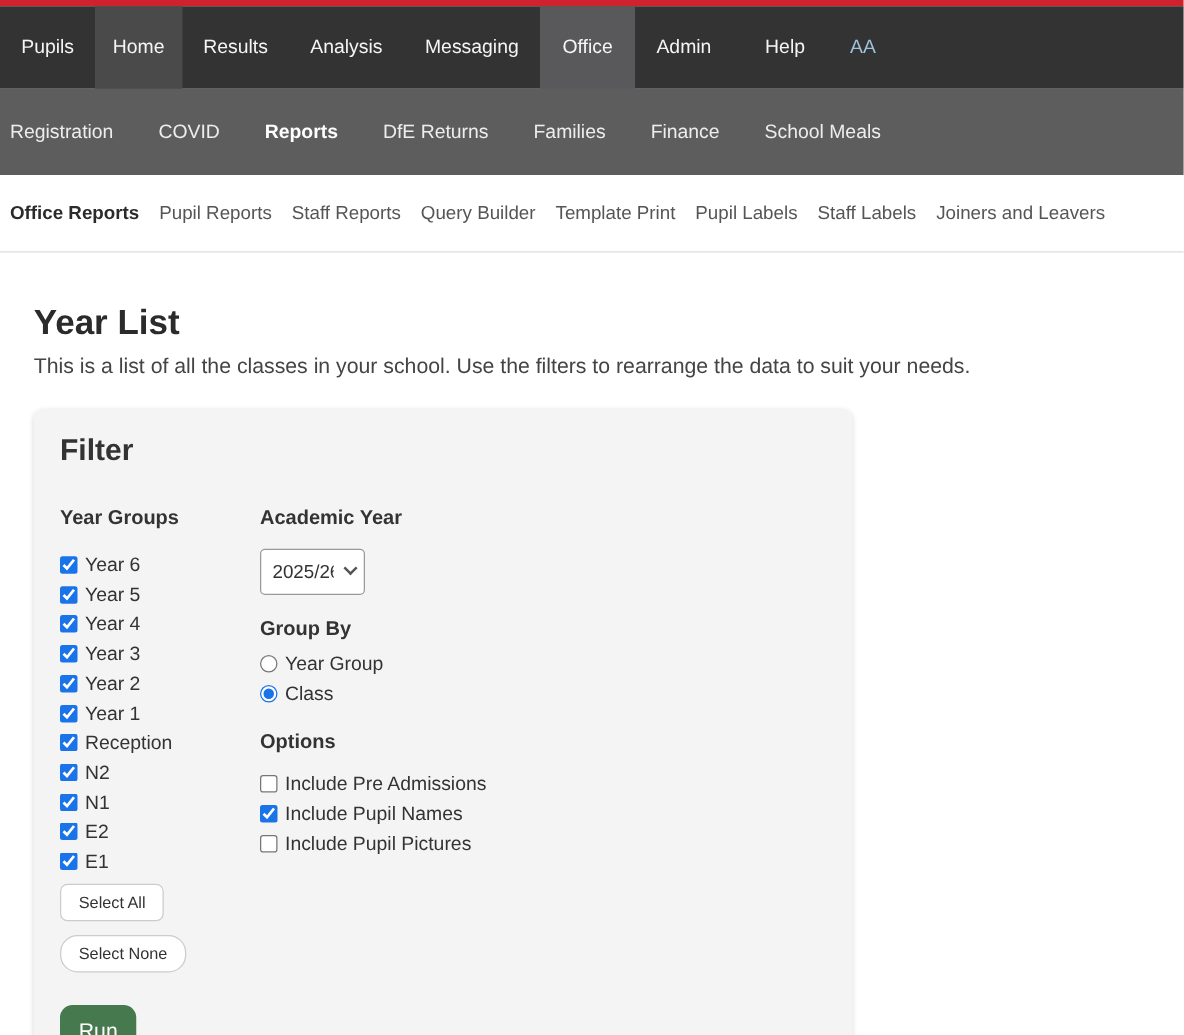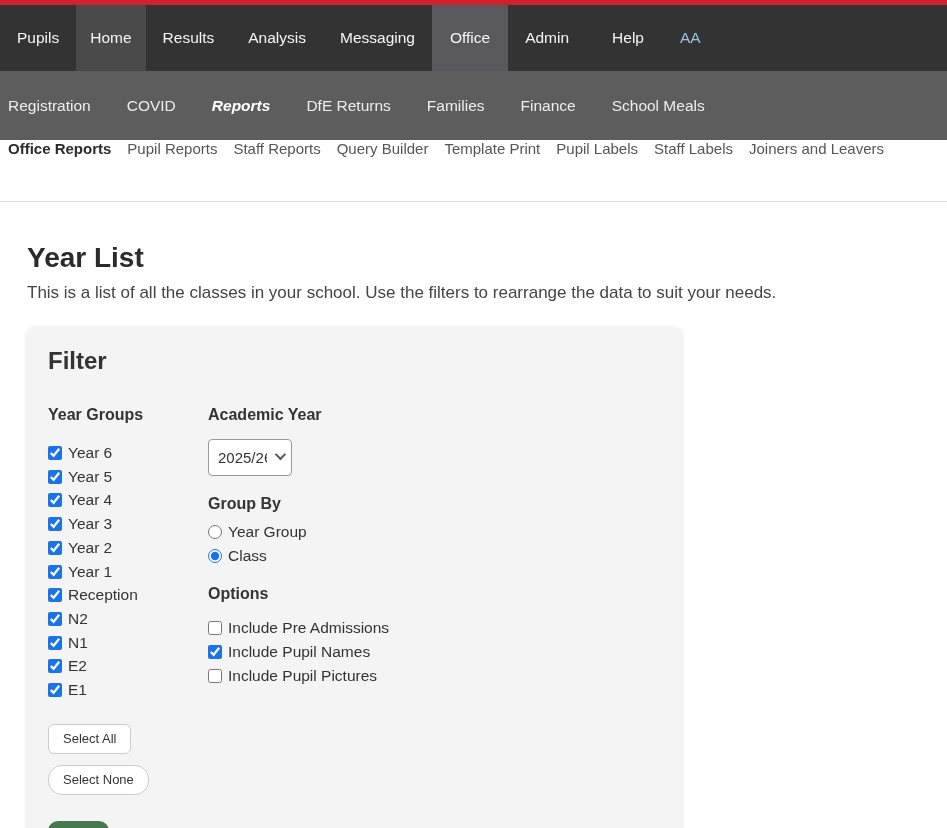--- a/index.html
+++ b/index.html
@@ -15,25 +15,25 @@
                        color:#f5f5f5; font-size:15.5px; cursor:pointer; }
   .mainnav .is-home   { background:#4a4a4a; padding:0 14px; }
   .mainnav .is-active { background:#59595b; padding:4px 18px; }
   .mainnav .is-help   { padding:0 26px; }
   .mainnav .is-user   { padding:16px 10px; color:#9cc3da; }
 
   
   .subnav { height:69px; background:#5d5d5d; display:flex; align-items:center;
             padding-left:8px; gap:36px; }
   .subnav .sub-item { color:#ededed; font-size:15.5px; cursor:pointer; }
-  .subnav .is-active { color:#ffffff; font-weight:bold;font-style:italic; }
+  .subnav .is-active { color:#ffffff; font-weight:bold; }
 
   
   .tabbar { height:62px; background:#ffffff; border-bottom:1px solid #dddddd;
-            display:flex; padding-left:8px; gap:16px; }
+            display:flex; align-items:center; padding-left:8px; gap:16px; }
   .tabbar .tab-item { color:#555555; font-size:15px; cursor:pointer; }
   .tabbar .is-active { color:#2b2b2b; font-weight:bold; }
 
   
   .content { padding:40px 27px 0 27px; }
   .page-title { font-size:28px; font-weight:bold; color:#2b2b2b; }
   .page-desc  { font-size:17px; color:#444444; margin-top:9px; }
 
   
   .filter-panel { margin-top:24px; width:655px; min-height:560px;
@@ -50,21 +50,21 @@
   .check-list { margin-top:16px; list-style:none; }
   .check-list li { line-height:23.7px; font-size:15.5px; color:#333333; }
   input[type=checkbox], input[type=radio] {
       width:14px; height:14px; accent-color:#1a73e8;
       vertical-align:-2px; margin-right:6px; cursor:pointer; }
   label { cursor:pointer; }
 
   .btn-light { display:block; background:#ffffff; border:1px solid #cccccc;
                border-radius:6px; font-size:13px; color:#333333;
                padding:0 14px; height:30px; font-family:inherit; cursor:pointer; }
-  .btn-select-all  { margin-top:22px; }
+  .btn-select-all  { margin-top:5px; }
   .btn-select-none { margin-top:11px;border-radius:14px; }
   .btn-run { display:block; margin-top:26px; background:#47794f; border:none;
              border-radius:10px; color:#ffffff; font-size:17px;
              padding:0 15px; height:42px; font-family:inherit; cursor:pointer; }
 
   
   .select-wrap { position:relative; width:84px; margin-top:14px; }
   .ay-select { width:84px; height:37px; appearance:none; -webkit-appearance:none;
                background:#ffffff; border:1px solid #999999; border-radius:4px;
                font-size:15px; color:#333333; padding:0 24px 0 9px;

